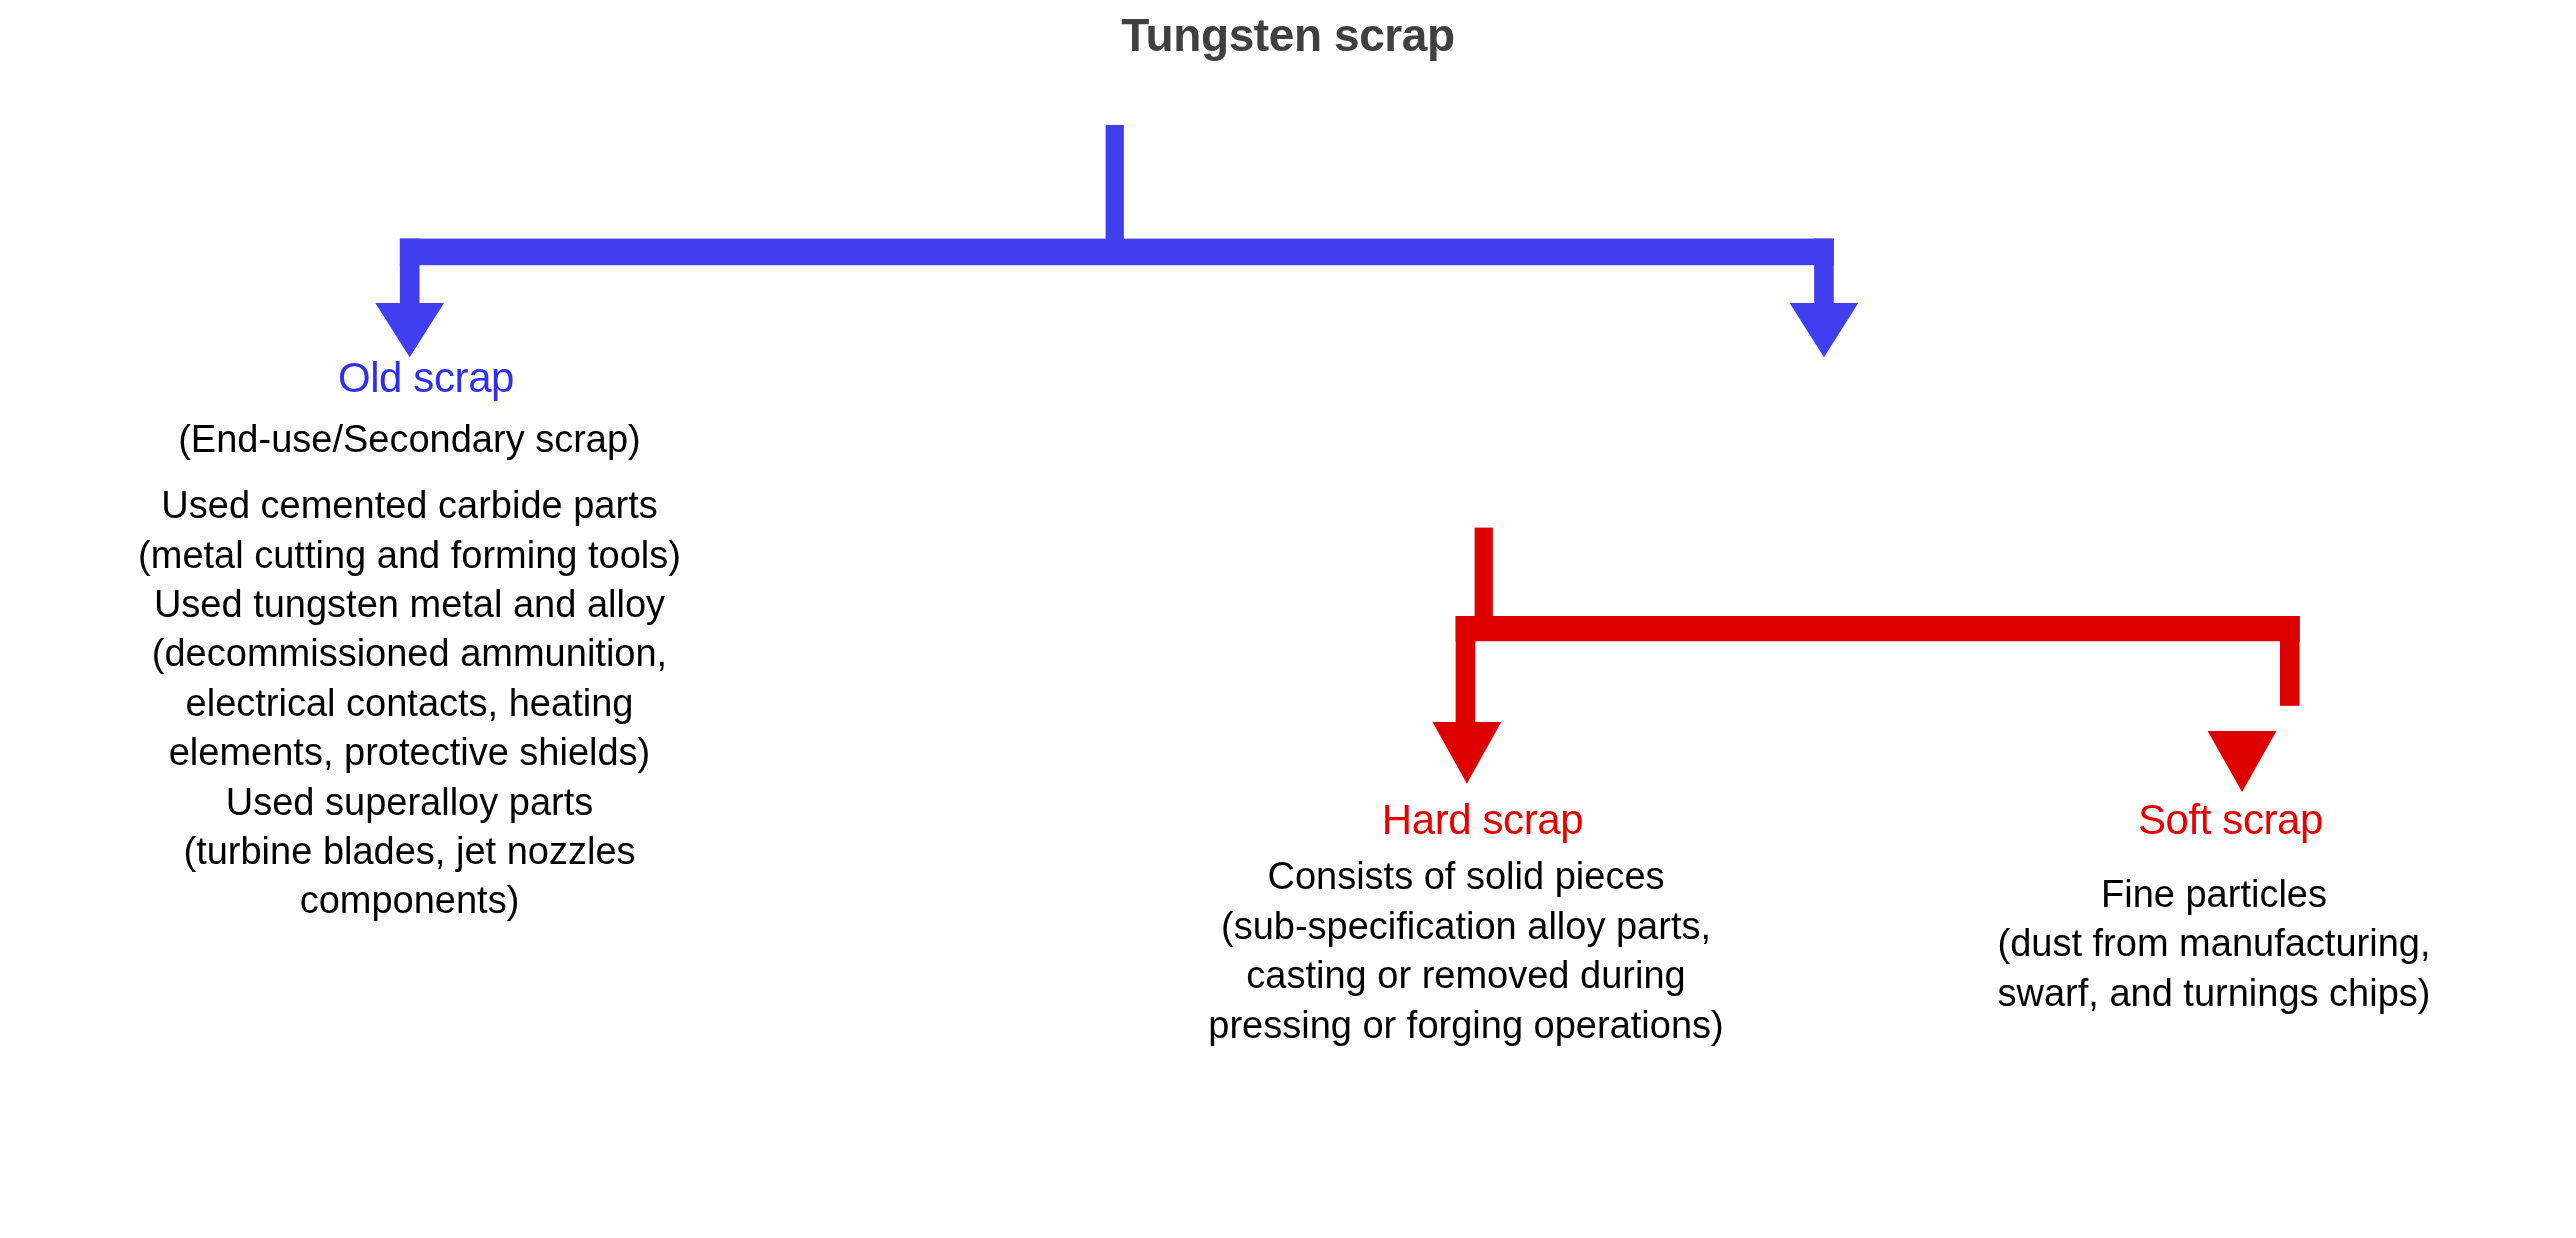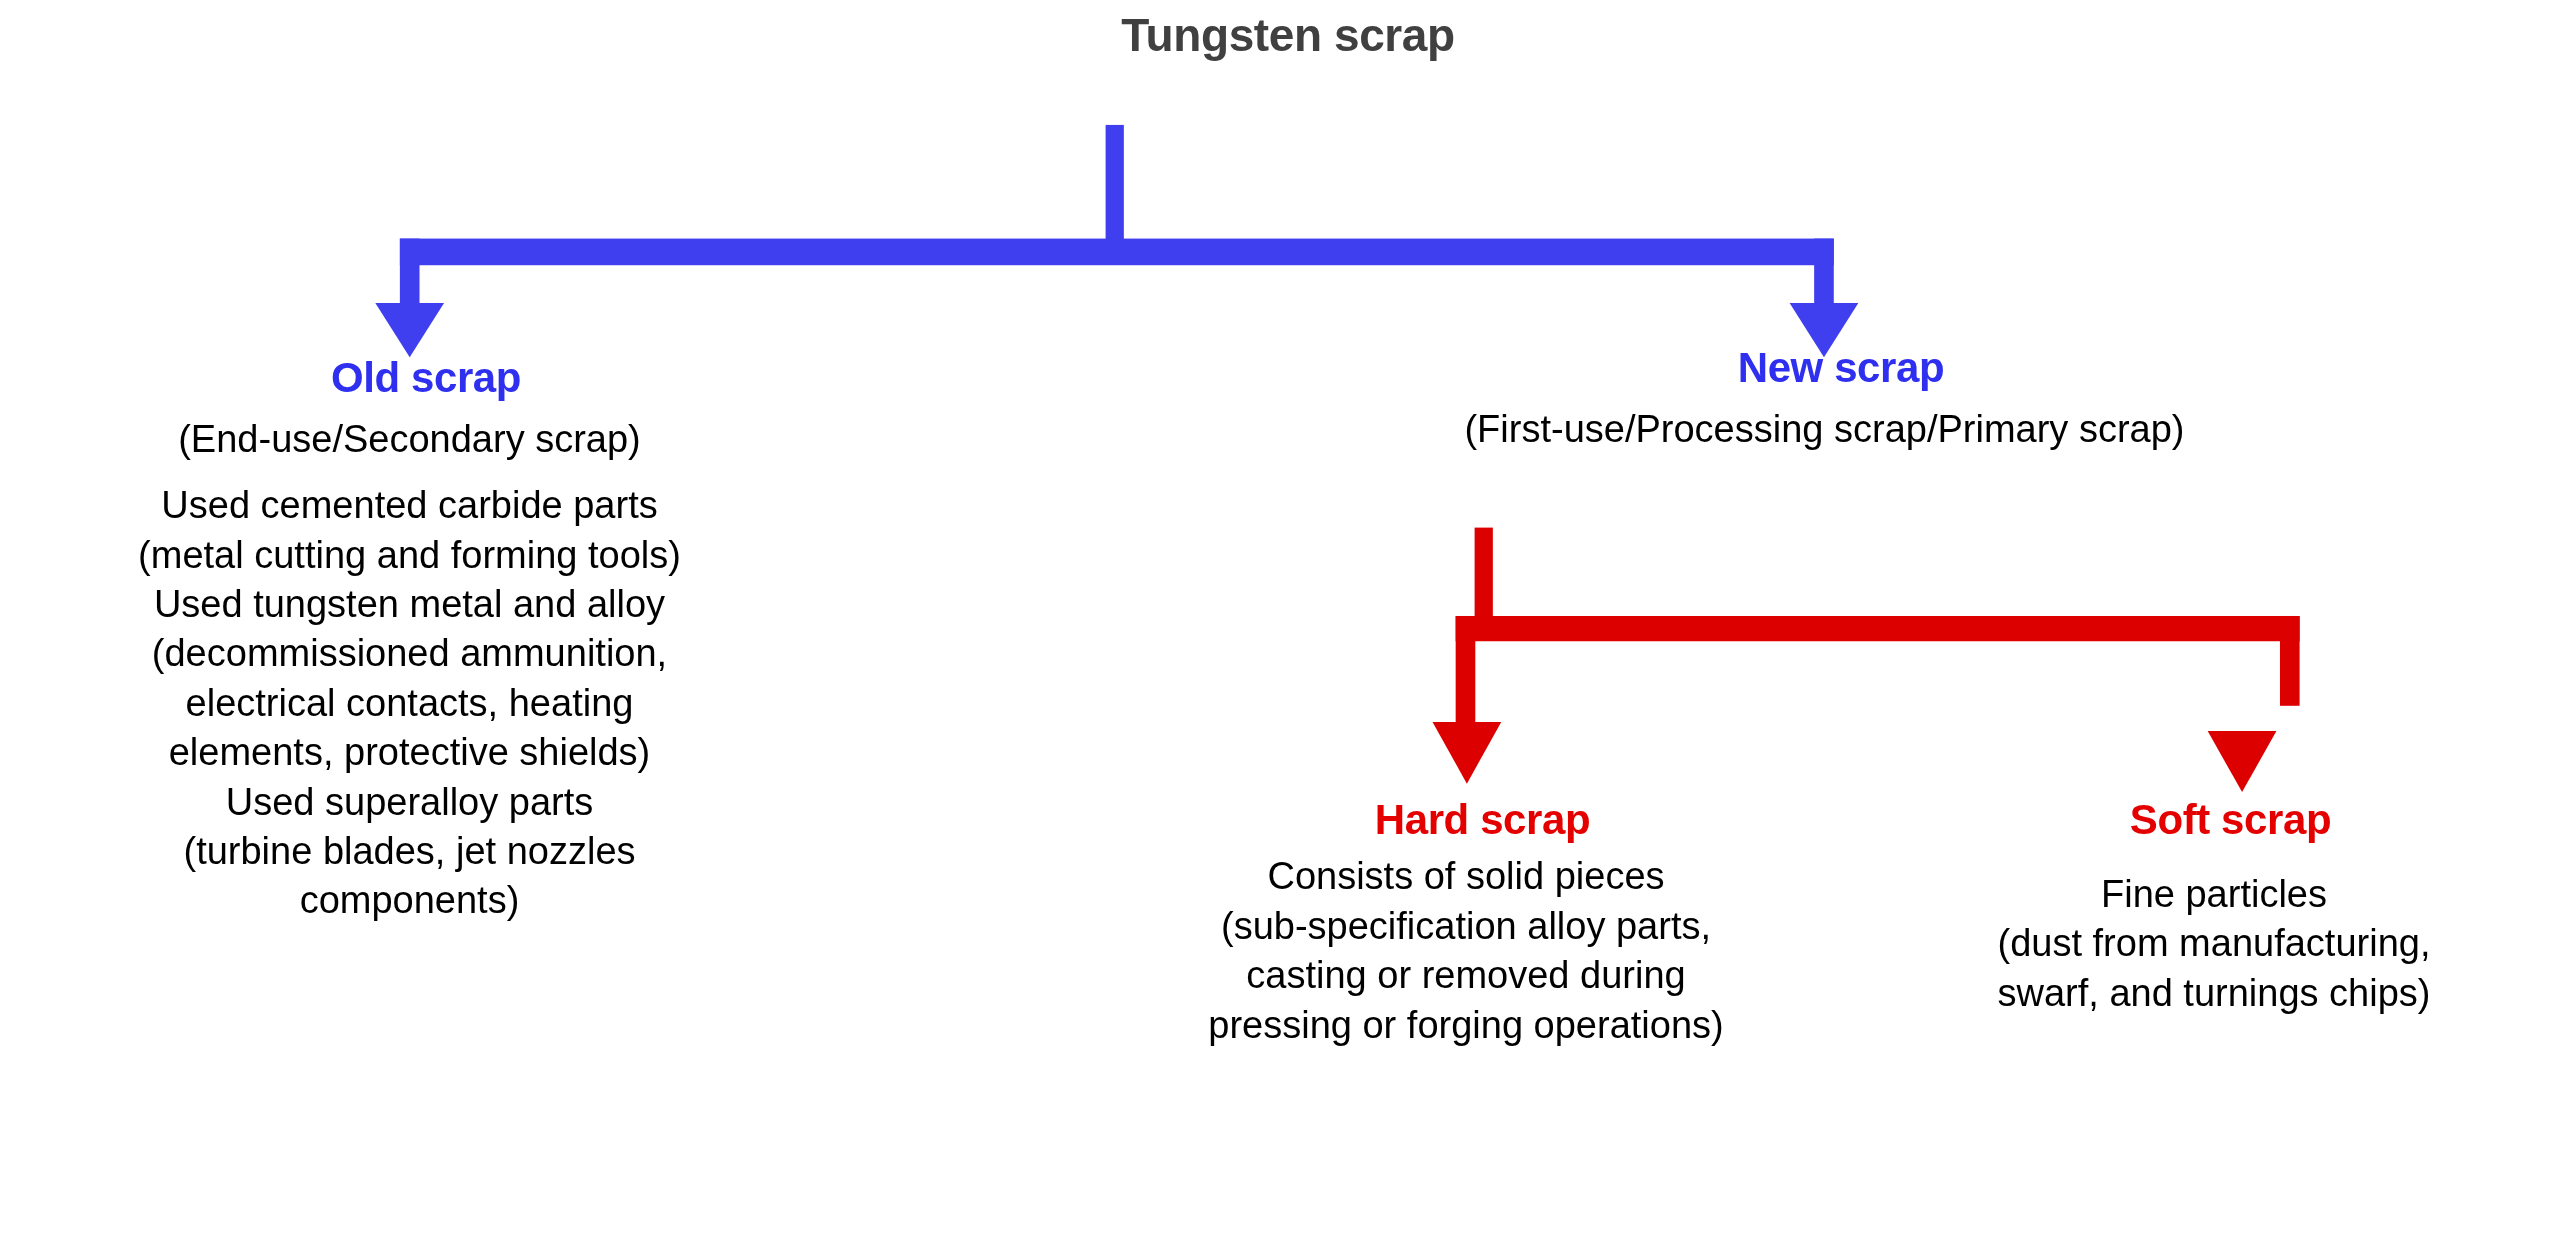--- a/index.html
+++ b/index.html
@@ -31,21 +31,21 @@
     white-space: nowrap;
   }
   .root-title {
     font-size: 46px;
     font-weight: bold;
     color: #404040;
     letter-spacing: -0.4px;
   }
   .branch-title {
     font-size: 42px;
-    font-weight: bold;
+    font-weight: normal;
     letter-spacing: -0.4px;
     padding-left: 33px;
   }
   .blue-title { color: #2F2FF0; }
   .red-title  { color: #E50000; }
   .subtitle {
     font-size: 38px;
     font-weight: normal;
     color: #000000;
   }
@@ -102,25 +102,20 @@
       <span class="ln">Used tungsten metal and alloy</span>
       <span class="ln">(decommissioned ammunition,</span>
       <span class="ln">electrical contacts, heating</span>
       <span class="ln">elements, protective shields)</span>
       <span class="ln">Used superalloy parts</span>
       <span class="ln">(turbine blades, jet nozzles</span>
       <span class="ln">components)</span>
     </div>
   </div>
 
-  <div class="node" style="left:1193px; top:341px; width:1263px;">
-    <div class="branch-title blue-title">New scrap</div>
-    <div class="gap-sm"></div>
-    <div class="subtitle">(First-use/Processing scrap/Primary scrap)</div>
-  </div>
 
   <div class="node" style="left:1080px; top:793px; width:772px;">
     <div class="branch-title red-title">Hard scrap</div>
     <div class="body-text" style="margin-top:5.6px;">
       <span class="ln">Consists of solid pieces</span>
       <span class="ln">(sub-specification alloy parts,</span>
       <span class="ln">casting or removed during</span>
       <span class="ln">pressing or forging operations)</span>
     </div>
   </div>

